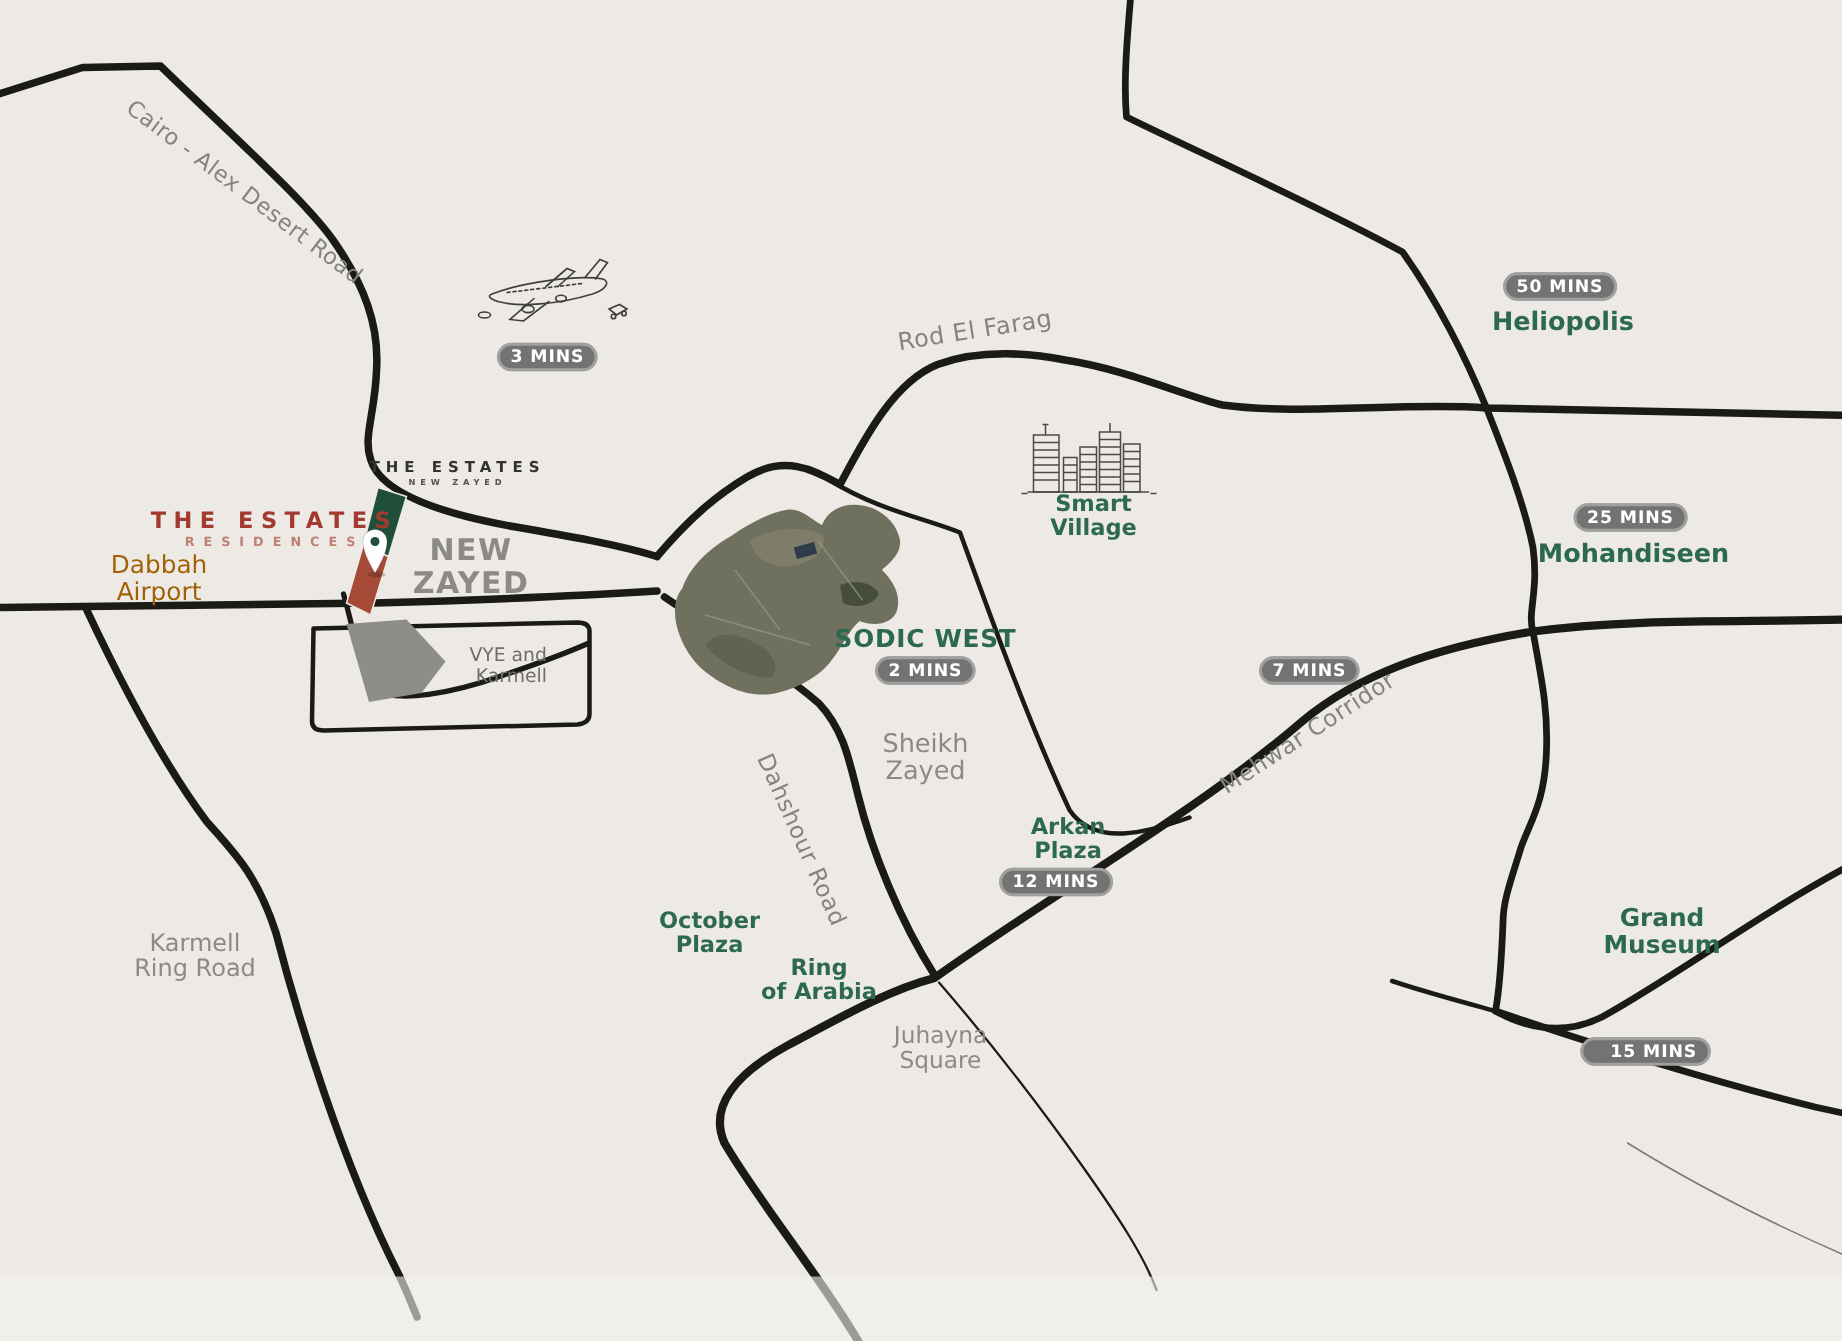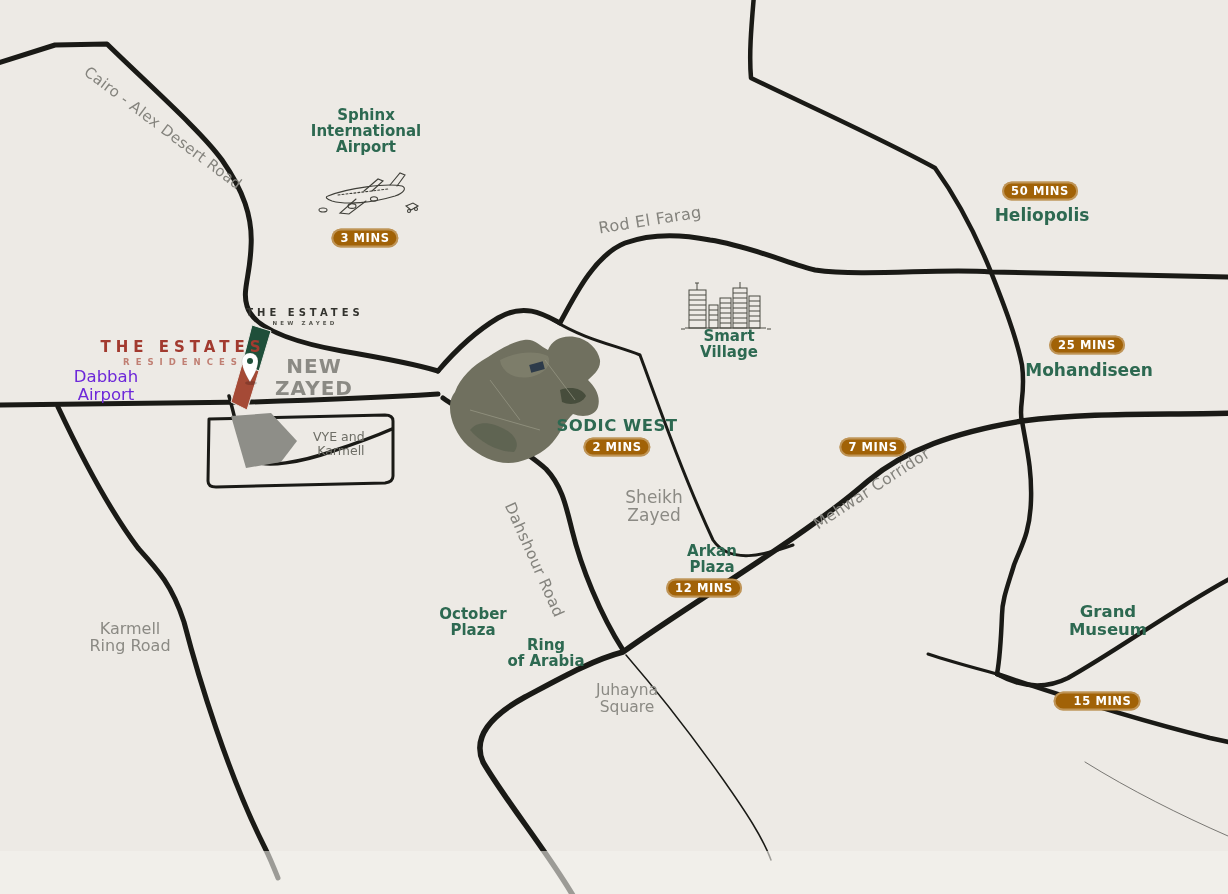--- a/index.html
+++ b/index.html
@@ -1,24 +1,24 @@
 <!DOCTYPE html>
 <html><head>
 <meta charset="utf-8">
 <style>
   html,body{margin:0;padding:0;background:#d8d6d1;font-family:"DejaVu Sans","Liberation Sans",sans-serif;}
   .map{position:relative;width:1228px;height:894px;background:#edeae5;overflow:hidden;}
   .map svg.canvas{position:absolute;left:0;top:0;}
   .lbl{position:absolute;transform:translate(-50%,-50%);text-align:center;white-space:nowrap;line-height:1.08;}
   .green{color:#2d6951;font-weight:bold;}
   .gray{color:#8b8a84;}
-  .darkgray{color:#6d28d9;}
+  .darkgray{color:#a16207;}
   .roadname{color:#84837d;font-size:15px;letter-spacing:.4px;}
   .rot{transform-origin:center;}
-  .badge{position:absolute;transform:translate(-50%,-50%);background:#a16207;color:#fff;
+  .badge{position:absolute;transform:translate(-50%,-50%);background:#737373;color:#fff;
          font-size:11.5px;font-weight:bold;letter-spacing:.6px;padding:2px 9px 3px;
          border-radius:11px;box-shadow:0 0 0 2px rgba(255,255,255,.32) inset;white-space:nowrap;}
   .logo-red{color:#a23a2f;font-size:15px;font-weight:bold;letter-spacing:5px;}
   .logo-red-sub{color:#c07f73;font-size:8.5px;letter-spacing:6px;margin-top:3px;font-weight:bold;}
   .logo-dark{color:#33332e;font-size:10px;font-weight:bold;letter-spacing:4px;}
   .logo-dark-sub{color:#55554e;font-size:5.5px;letter-spacing:3.2px;margin-top:2px;font-weight:bold;}
   .bottom-band{position:absolute;left:0;bottom:0;width:100%;height:43px;background:#f3f1ed;opacity:.6;}
 </style>
 </head>
 <body>
@@ -117,25 +117,20 @@
   <div class="lbl" style="left:183px;top:353px;">
     <div class="logo-red">THE ESTATES</div>
     <div class="logo-red-sub">RESIDENCES</div>
   </div>
 
   <div class="lbl" style="left:305px;top:317px;">
     <div class="logo-dark">THE ESTATES</div>
     <div class="logo-dark-sub">NEW ZAYED</div>
   </div>
 
-  <div class="lbl green" style="left:366px;top:131px;font-size:15px;">
-    <div>Sphinx</div>
-    <div>International</div>
-    <div>Airport</div>
-  </div>
   <div class="badge" style="left:365px;top:238px;">3 MINS</div>
 
   <div class="badge" style="left:1040px;top:191px;">50 MINS</div>
   <div class="lbl green" style="left:1042px;top:215px;font-size:17px;">Heliopolis</div>
 
   <div class="lbl green" style="left:729px;top:344px;font-size:15px;">
     <div>Smart</div>
     <div>Village</div>
   </div>
 
@@ -148,21 +143,21 @@
   </div>
 
   <div class="lbl" style="left:313px;top:443px;font-size:12.5px;color:#6e6e66;text-align:right;transform:translate(0,-50%);">
     <div>VYE and</div>
     <div>Karmell</div>
   </div>
 
   <div class="lbl green" style="left:617px;top:426px;font-size:16.5px;letter-spacing:.5px;">SODIC WEST</div>
   <div class="badge" style="left:617px;top:447px;">2 MINS</div>
 
-  <div class="lbl gray" style="left:654px;top:506px;font-size:17px;">
+  <div class="lbl gray" style="left:617px;top:506px;font-size:17px;">
     <div>Sheikh</div>
     <div>Zayed</div>
   </div>
 
   <div class="badge" style="left:873px;top:447px;">7 MINS</div>
 
   <div class="lbl green" style="left:712px;top:559px;font-size:15px;">
     <div>Arkan</div>
     <div>Plaza</div>
   </div>

